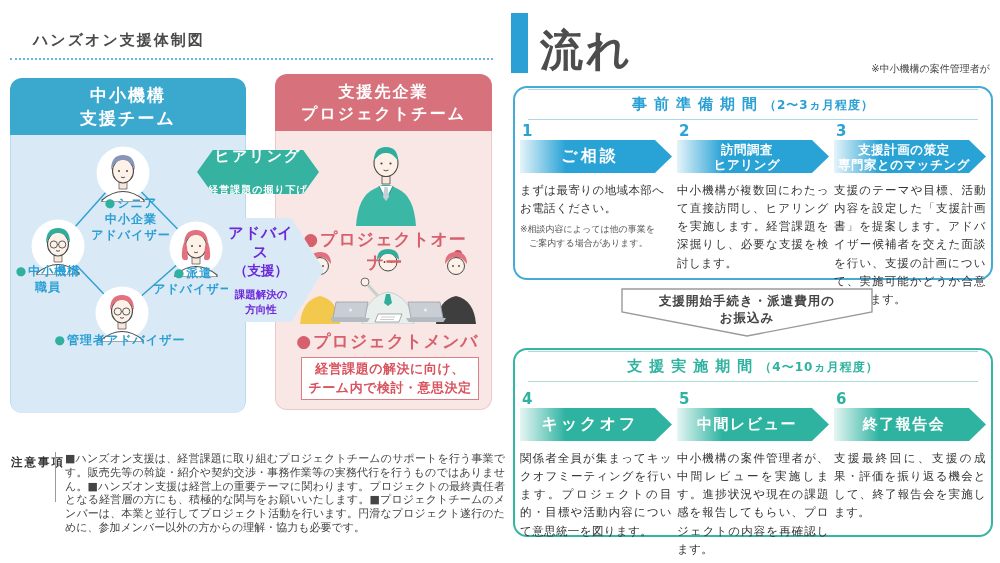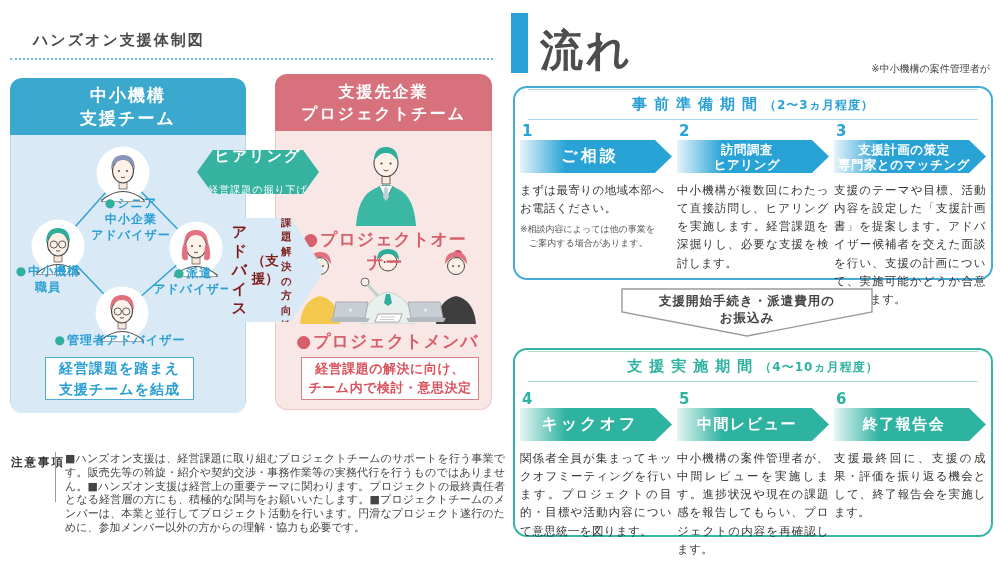--- a/index.html
+++ b/index.html
@@ -22,24 +22,24 @@
   .member-label .bullet{color:#2fb0a0;margin-right:1px;}
   .pink-label{font-size:17px;font-weight:bold;letter-spacing:1px;text-align:center;color:#d6606c;}
   .pink-label .bullet{color:#d6606c;margin-right:1px;}
   .summary-box{background:#fff;display:flex;align-items:center;justify-content:center;text-align:center;
                font-weight:bold;line-height:1.45;}
   .sum-blue{border:1.5px solid #4fabd4;color:#2b9fd4;font-size:14px;letter-spacing:1px;}
   .sum-pink{border:1.5px solid #d88088;color:#d9545f;font-size:13px;letter-spacing:0.5px;}
   .hex-badge{clip-path:polygon(0 50%,13% 0,87% 0,100% 50%,87% 100%,13% 100%);background:#35b2a0;color:#fff;
              display:flex;flex-direction:column;align-items:center;justify-content:center;z-index:6;}
   .hex-title{font-size:15px;font-weight:bold;letter-spacing:2px;}
-  .hex-sub{font-size:10px;font-weight:normal;letter-spacing:1px;margin-top:17px;}
+  .hex-sub{font-size:10px;font-weight:bold;letter-spacing:1px;margin-top:17px;}
   .advice-arrow{clip-path:polygon(0 0,66% 0,100% 50%,66% 100%,0 100%);background:#d9e9f5;z-index:5;
-                display:flex;flex-direction:row;align-items:center;justify-content:center;
-                padding-right:30px;box-sizing:border-box;color:#7f1d1d;text-align:center;}
+                display:flex;flex-direction:column;align-items:center;justify-content:center;
+                padding-right:30px;box-sizing:border-box;color:#6d28d9;text-align:center;}
   .advice-t1{font-size:15px;font-weight:bold;letter-spacing:1px;}
   .advice-t2{font-size:13.5px;font-weight:bold;}
   .advice-sub{font-size:10.5px;font-weight:bold;margin-top:7px;line-height:1.4;}
 
   
   .flow-bar{background:#2aa0d4;}
   .flow-prefix{font-size:16px;font-weight:bold;color:#555;letter-spacing:1px;
                border-bottom:2px dotted #6ab7dd;padding-bottom:5px;}
   .flow-big{font-size:43px;font-weight:bold;color:#4d4d4d;letter-spacing:3px;}
   .screening-note{font-size:10px;color:#444;text-align:right;}
@@ -156,24 +156,20 @@
 職員</span>
   </div>
   <div class="abs member-label" style="left:151px;top:266px;width:84px;z-index:4;">
     <span class="bullet">●</span><span class="pre">派遣
 アドバイザー</span>
   </div>
   <div class="abs member-label" style="left:40px;top:333px;width:160px;z-index:4;">
     <span class="bullet">●</span><span class="pre">管理者アドバイザー</span>
   </div>
 
-  <div class="abs summary-box sum-blue" style="left:45px;top:357px;width:147px;height:41px;z-index:4;">
-    <span class="pre">経営課題を踏まえ
-支援チームを結成</span>
-  </div>
 
   <div class="abs hex-badge" style="left:197px;top:150px;width:122px;height:44px;">
     <div class="hex-title">ヒアリング</div>
     <div class="hex-sub">経営課題の掘り下げ</div>
   </div>
 
   <div class="abs advice-arrow" style="left:228px;top:218px;width:96px;height:104px;">
     <div class="advice-t1">アドバイス</div>
     <div class="advice-t2">（支援）</div>
     <div class="advice-sub pre">課題解決の

